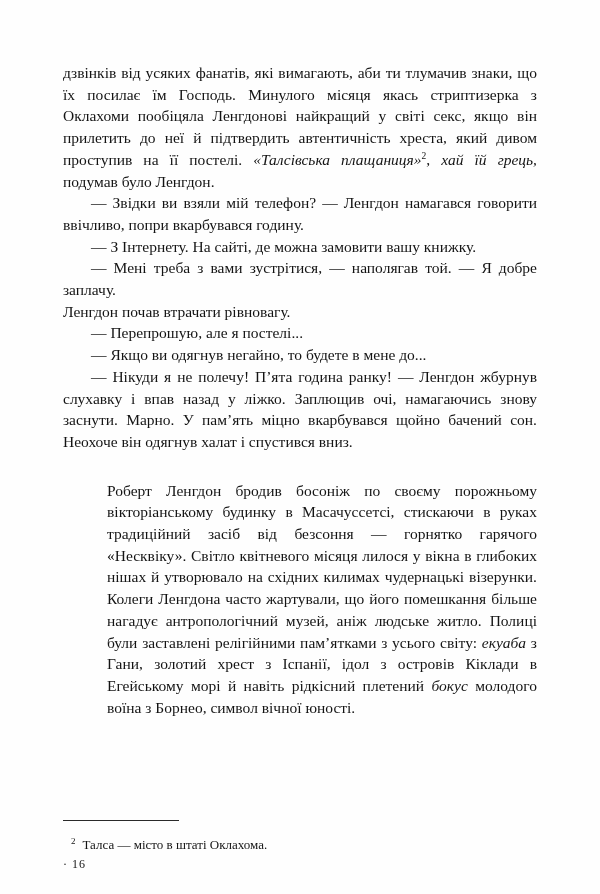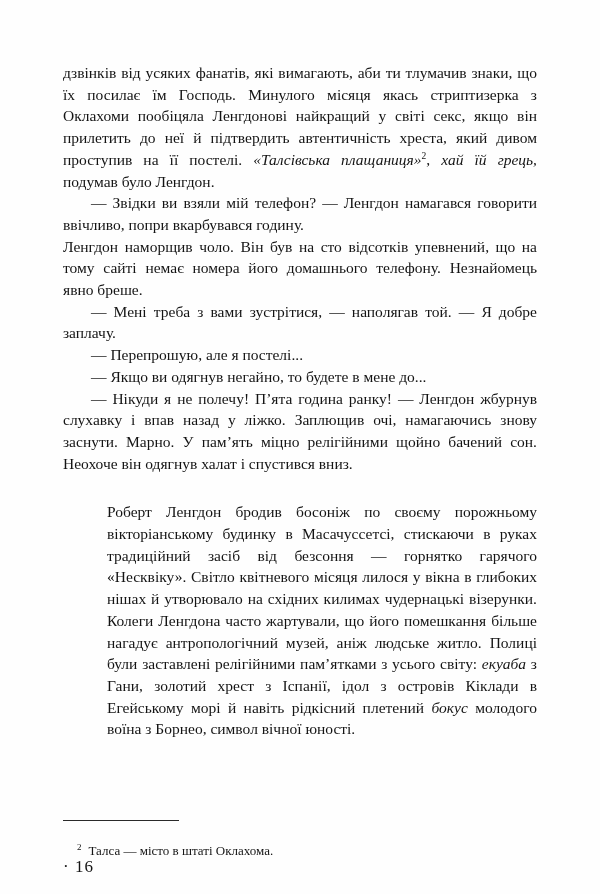--- a/index.html
+++ b/index.html
@@ -45,45 +45,46 @@
     top: 820px;
     width: 116px;
     height: 1px;
     background: #2a2a2a;
   }
   .footnote {
     position: absolute;
     left: 63px;
     top: 828px;
     width: 474px;
-    margin: 14px;
+    margin: 8px;
     font-size: 13px;
     line-height: 17px;
     text-align: left;
     font-family: Liberation Serif, serif;
   }
   .footnote sup { margin-right: 7px; font-size: 9px; }
   .page-number {
     position: absolute;
     left: 63px;
     top: 857px;
-    font-size: 17px;
+    font-size: 12px;
     letter-spacing: 1px;
   }
 </style>
 </head>
 <body>
 
 <div class="book-page">
   <div class="text-block" id="text-block">
       <p><span>дзвінків від усяких фанатів, які вимагають, аби ти тлумачив знаки, що їх посилає їм Господь. Минулого місяця якась стриптизерка з Оклахоми пообіцяла Ленгдонові найкращий у світі секс, якщо він прилетить до неї й підтвердить автентичність хреста, який дивом проступив на її постелі. </span><em>«Талсівська плащаниця»</em><sup>2</sup><span>, </span><em>хай їй грець,</em><span> подумав було Ленгдон.</span></p>
       <p class="indent"><span>— Звідки ви взяли мій телефон? — Ленгдон намагався говорити ввічливо, попри вкарбувався годину.</span></p>
-      <p><span>Ленгдон наморщив чоло. Він був на сто відсотків упевнений, що на тому сайті немає номера його домашнього телефону. Незнайомець явно бреше.</span></p>
+      <p class="indent"><span>— З Інтернету. На сайті, де можна замовити вашу книжку.</span></p>
       <p class="indent"><span>— Мені треба з вами зустрітися, — наполягав той. — Я добре заплачу.</span></p>
+      <p><span>Ленгдон почав втрачати рівновагу.</span></p>
       <p class="indent"><span>— Перепрошую, але я постелі...</span></p>
       <p class="indent"><span>— Якщо ви одягнув негайно, то будете в мене до...</span></p>
-      <p class="indent"><span>— Нікуди я не полечу! П’ята година ранку! — Ленгдон жбурнув слухавку і впав назад у ліжко. Заплющив очі, намагаючись знову заснути. Марно. У пам’ять міцно релігійними щойно бачений сон. Неохоче він одягнув халат і спустився вниз.</span></p>
+      <p class="indent"><span>— Нікуди я не полечу! П’ята година ранку! — Ленгдон жбурнув слухавку і впав назад у ліжко. Заплющив очі, намагаючись знову заснути. Марно. У пам’ять міцно вкарбувався щойно бачений сон. Неохоче він одягнув халат і спустився вниз.</span></p>
       <p class="gap"><span>Роберт Ленгдон бродив босоніж по своєму порожньому вікторіанському будинку в Масачуссетсі, стискаючи в руках традиційний засіб від безсоння — горнятко гарячого «Несквіку». Світло квітневого місяця лилося у вікна в глибоких нішах й утворювало на східних килимах чудернацькі візерунки. Колеги Ленгдона часто жартували, що його помешкання більше нагадує антропологічний музей, аніж людське житло. Полиці були заставлені релігійними пам’ятками з усього світу: </span><em>екуаба</em><span> з Гани, золотий хрест з Іспанії, ідол з островів Кіклади в Егейському морі й навіть рідкісний плетений </span><em>бокус</em><span> молодого воїна з Борнео, символ вічної юності.</span></p>
     </div>
   <div class="footnote-rule"></div>
   <p class="footnote" id="footnote"><sup>2</sup><span>Талса — місто в штаті Оклахома.</span></p>
   <div class="page-number">· 16</div>
 </div>
 
 </body></html>

